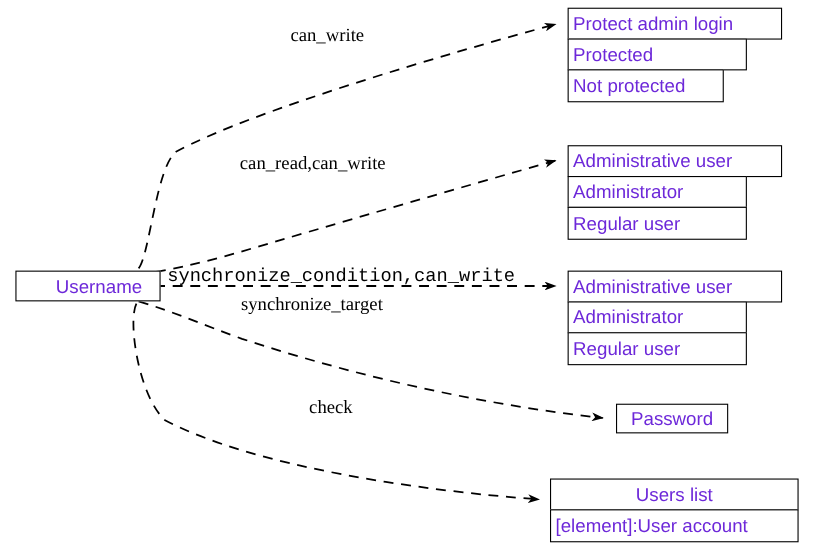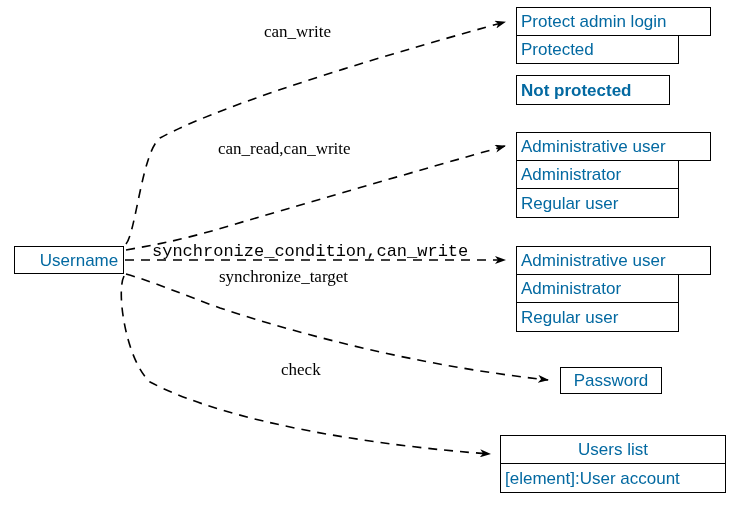--- a/index.html
+++ b/index.html
@@ -27,21 +27,21 @@
     position: absolute;
     box-sizing: border-box;
   }
   .cell {
     position: absolute;
     box-sizing: border-box;
     border: 1px solid #000000;
     background: #ffffff;
     font-family: "Liberation Sans", sans-serif;
     font-size: 17px;
-    color: #0369a1;
+    color: #6d28d9;
     line-height: 1;
     display: flex;
     align-items: center;
     white-space: nowrap;
   }
   .cell.left {
     justify-content: flex-start;
     padding-left: 4px;
   }
   .cell.center {
@@ -73,27 +73,27 @@
     <path d="M126,250 C160,244 180,240 215,230 C300,205 420,170 505,146" fill="none" stroke="#000000" stroke-width="1.6" stroke-dasharray="9,7" marker-end="url(#arrowhead)"></path>
 
     <path d="M125,260 L505,260" fill="none" stroke="#000000" stroke-width="1.6" stroke-dasharray="9,7" marker-end="url(#arrowhead)"></path>
 
     <path d="M126,274 C160,284 186,296 220,308 C330,344 440,368 548,380" fill="none" stroke="#000000" stroke-width="1.6" stroke-dasharray="9,7" marker-end="url(#arrowhead)"></path>
 
     <path d="M124,276 C116,292 126,360 150,382 C230,424 380,446 490,454" fill="none" stroke="#000000" stroke-width="1.6" stroke-dasharray="9,7" marker-end="url(#arrowhead)"></path>
   </svg>
 
   <div class="node" style="left:14px; top:246px; width:111px; height:28px;">
-    <div class="cell center" style="left:0; top:0; width:110px; height:28px;padding-left:20px;">Username</div>
+    <div class="cell center" style="left:0; top:0; width:132px; height:28px;padding-left:20px;">Username</div>
   </div>
 
   <div class="node" style="left:516px; top:7px; width:195px; height:86px;">
     <div class="cell left" style="left:0; top:0; width:195px; height:29px;">Protect admin login</div>
     <div class="cell left" style="left:0; top:28px; width:163px; height:29px;">Protected</div>
-    <div class="cell left" style="left:0; top:68px; width:154px; height:30px;font-weight:bold;">Not protected</div>
+    <div class="cell left" style="left:0; top:56px; width:142px; height:30px;">Not protected</div>
   </div>
 
   <div class="node" style="left:516px; top:132px; width:195px; height:86px;">
     <div class="cell left" style="left:0; top:0; width:195px; height:29px;">Administrative user</div>
     <div class="cell left" style="left:0; top:28px; width:163px; height:29px;">Administrator</div>
     <div class="cell left" style="left:0; top:56px; width:163px; height:30px;">Regular user</div>
   </div>
 
   <div class="node" style="left:516px; top:246px; width:195px; height:86px;">
     <div class="cell left" style="left:0; top:0; width:195px; height:29px;">Administrative user</div>

